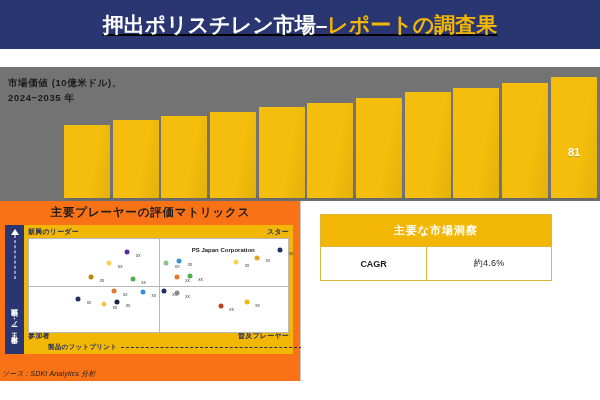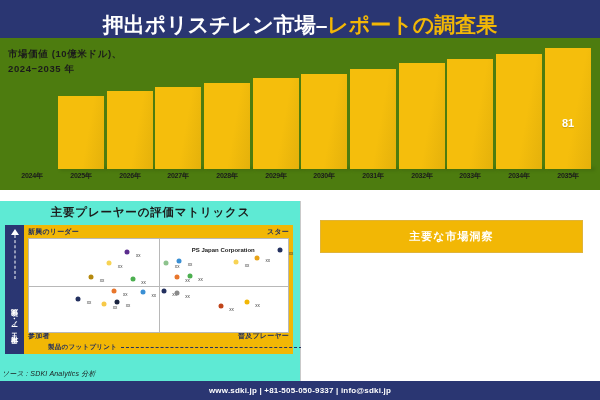--- a/index.html
+++ b/index.html
@@ -13,56 +13,57 @@
     position: relative;
     width: 600px; height: 400px;
     background: #ffffff;
   }
 
   
   .header {
     position: absolute; left: 0; top: 0;
     width: 600px; height: 49px;
     background: #2a3672;
-    display: flex; align-items: center; justify-content: center;
+    display: flex; align-items: center; justify-content: center; text-decoration: underline;
   }
   .header-title {
     font-size: 21px;
     font-weight: bold;
     letter-spacing: 0px;
     white-space: nowrap;
     line-height: 1;
   }
   .title-white { color: #ffffff; }
   .title-yellow { color: #f2b705; }
 
   
   .chart-panel {
-    position: absolute; left: 0; top: 38px;
+    position: absolute; left: 0; top: 67px;
     width: 600px; height: 152px;
-    background: #4d7c0f;
+    background: #737373;
   }
   .chart-subtitle {
     position: absolute; left: 8px; top: 8px;
     font-size: 9.5px;
     color: #1b1b1b;
     font-weight: bold;
     line-height: 15px;
     letter-spacing: 0.6px;
     white-space: pre-line;
   }
   .bars-area {
     position: absolute; left: 8px; top: 0px;
     width: 584px; height: 131px;
   }
   .bar-slot {
     position: absolute;
     bottom: 0;
     width: 24px;
     height: 131px;
+    margin-left: 6px;
   }
   .bar {
     position: absolute;
     bottom: 0; left: 0;
     width: 46px;
     border-radius: 0;
   }
   .bar-shadow {
     position: absolute;
     bottom: -2px; left: 2px;
@@ -97,21 +98,21 @@
   
   .bottom-row {
     position: absolute; left: 0; top: 201px;
     width: 600px; height: 180px;
     display: flex;
   }
   .matrix-panel {
     position: relative;
     width: 301px; height: 180px;
     border-right: 1px solid #c9c9c9;
-    background: #5eead4;
+    background: #f97316;
   }
   .matrix-title {
     position: absolute; left: 0; top: 4px;
     width: 301px;
     text-align: center;
     font-size: 11.5px;
     font-weight: bold;
     color: #1b1b1b;
     letter-spacing: 0.8px;
   }
@@ -241,22 +242,22 @@
   }
 
   
   .insights-panel {
     position: relative;
     width: 299px; height: 180px;
     background: #ffffff;
   }
   .insights-table {
     position: absolute;
-    left: 19px; top: 19px;
-    width: 263px;
+    left: 19px; top: 13px;
+    width: 232px;
     border: 1px solid #e0b43a;
     border-collapse: collapse;
   }
   .insights-header {
     background: #f2b705;
     color: #ffffff;
     font-size: 11px;
     font-weight: bold;
     text-align: center;
     padding: 8px 0 8px 0;
@@ -435,23 +436,24 @@
     </div>
 
     <div class="insights-panel">
       <table class="insights-table">
         <thead>
           <tr>
             <th class="insights-header" colspan="2">主要な市場洞察</th>
           </tr>
         </thead>
         <tbody id="insights-body">
+            <tr class="insights-row">
+              <td class="ins-key">CAGR</td>
+              <td class="ins-val">約4.6%</td>
+            </tr>
           </tbody>
       </table>
     </div>
 
   </div>
 
-  <div class="footer">
-    <span class="footer-text">www.sdki.jp | +81-505-050-9337 | info@sdki.jp</span>
-  </div>
 
 </div>
 
 </body></html>

